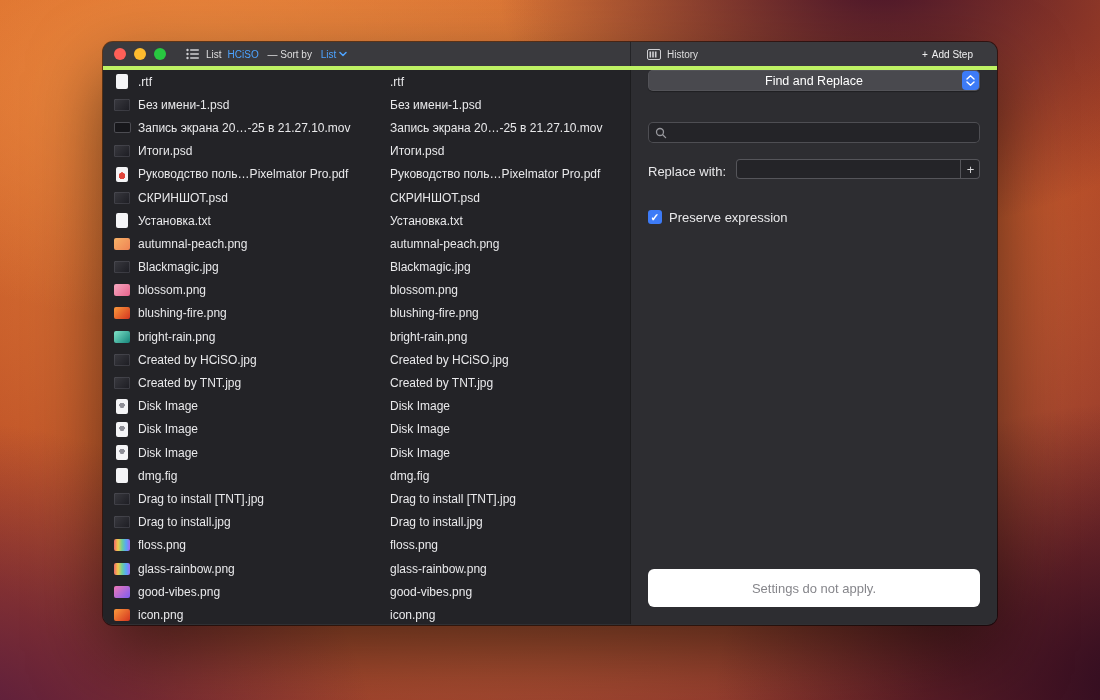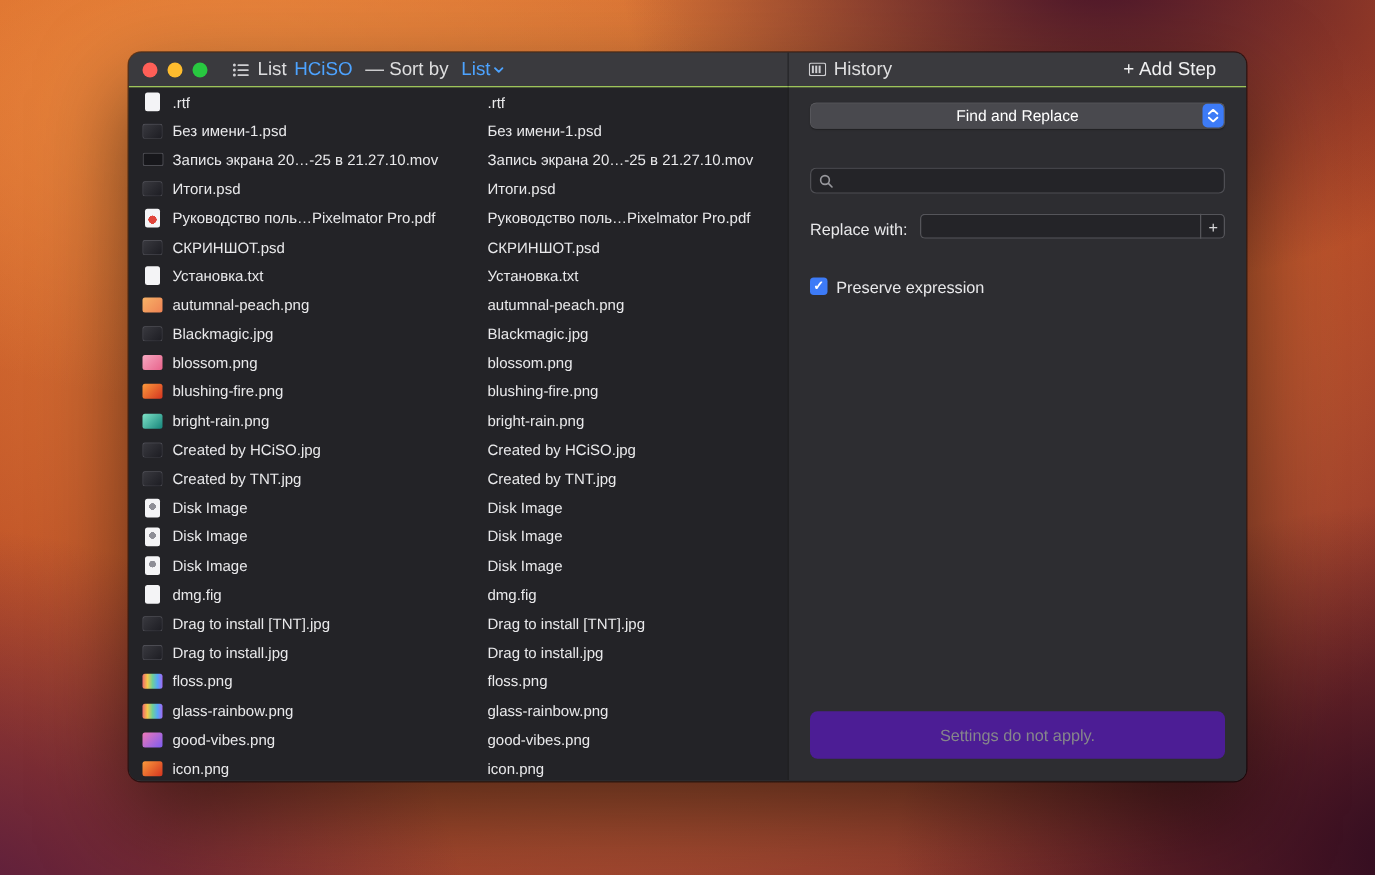--- a/index.html
+++ b/index.html
@@ -15,21 +15,21 @@
       linear-gradient(160deg, #d96c2b 0%, #b84a24 45%, #7c2a2e 100%);
   }
 
   .window {
     position:absolute; left:103px; top:42px; width:894px; height:583px;
     border-radius:10px; overflow:hidden; background:#242428;
     box-shadow: 0 0 0 1px rgba(0,0,0,.55), 0 28px 70px rgba(0,0,0,.55), inset 0 0 0 0.5px rgba(255,255,255,.12);
   }
 
   
-  .titlebar { height:28px; display:flex; background:#3a3a3e; border-bottom:1px solid #bef264; color:#dededf; font-size:15px; }
+  .titlebar { height:28px; display:flex; background:#3a3a3e; border-bottom:4px solid #bef264; color:#dededf; font-size:10px; }
   .titlebar-left { width:527px; display:flex; align-items:center; gap:6px; padding-left:11px; }
   .titlebar-right { flex:1; display:flex; align-items:center; gap:6px; padding:0 24px 0 16px; border-left:1px solid #242427; }
   .traffic-lights { display:flex; gap:8px; margin-right:14px; }
   .tl { width:12px; height:12px; border-radius:50%; display:inline-block; }
   .tl.red { background:#ff5f57; } .tl.yellow { background:#febc2e; } .tl.green { background:#28c840; }
   .tb-text { color:#dededf; white-space:pre; }
   .tb-link { color:#4da3ff; display:inline-flex; align-items:center; gap:3px; cursor:default; }
   .icon-svg { display:inline-flex; align-items:center; }
   .add-step { margin-left:auto; color:#f0f0f1; display:inline-flex; gap:4px; align-items:center; }
 
@@ -48,41 +48,41 @@
   .icon-img-pink::before   { width:16px; height:12px; border-radius:2px; background:linear-gradient(135deg,#f6a8c0,#e8638c); }
   .icon-img-fire::before   { width:16px; height:12px; border-radius:2px; background:linear-gradient(135deg,#fb9a3c,#d4341f); }
   .icon-img-teal::before   { width:16px; height:12px; border-radius:2px; background:linear-gradient(135deg,#7fe3c8,#15847a); }
   .icon-img-rainbow::before{ width:16px; height:12px; border-radius:2px; background:linear-gradient(90deg,#ef6a6a,#f2c94c,#6fcf97,#56a8f5,#a06af5); }
   .icon-img-violet::before { width:16px; height:12px; border-radius:2px; background:linear-gradient(135deg,#ef79b8,#7c5cf0); }
   .file-name { width:252px; overflow:hidden; text-overflow:ellipsis; }
   .file-preview { flex:1; overflow:hidden; text-overflow:ellipsis; }
 
   
   .inspector { flex:1; background:#2d2d31; border-left:1px solid #1c1c1e; position:relative; padding:0 17px; color:#e8e8ea; font-size:13px; }
-  .step-select { margin-top:12px; height:21px; border-radius:5px; background:#49494e; position:relative; display:flex; align-items:center; justify-content:center; box-shadow:0 1px 1px rgba(0,0,0,.3), inset 0 0 0 0.5px rgba(255,255,255,.12); }
+  .step-select { height:21px; border-radius:5px; background:#49494e; position:relative; display:flex; align-items:center; justify-content:center; box-shadow:0 1px 1px rgba(0,0,0,.3), inset 0 0 0 0.5px rgba(255,255,255,.12); }
   .step-select-label { font-size:12.5px; color:#ffffff; }
   .stepper { position:absolute; right:1px; top:1px; bottom:1px; width:17px; border-radius:4px; background:#3d7bf7; display:flex; flex-direction:column; align-items:center; justify-content:center; gap:1px; }
 
   .search-field { margin-top:31px; height:21px; border-radius:5px; background:#242428; box-shadow:inset 0 0 0 1px #4e4e53; display:flex; align-items:center; padding:0 7px; gap:5px; }
   .search-field input { flex:1; background:transparent; border:none; outline:none; color:#f0f0f0; font-size:12.5px; font-family:"Liberation Sans",sans-serif; }
 
   .check-row { display:flex; align-items:center; gap:7px; height:16px; }
   .check-row.first { margin-top:18px; }
   .check-row.second { margin-top:6px; }
   .check-row.preserve { margin-top:30px; }
   .checkbox { width:14px; height:14px; border-radius:3px; background:#303034; box-shadow:inset 0 0 0 1px #6a6a70; flex:0 0 14px; display:flex; align-items:center; justify-content:center; }
   .checkbox.checked { background:#3d7bf7; box-shadow:none; }
   .checkbox.checked::after { content:"\2713"; color:#fff; font-size:10.5px; font-weight:bold; line-height:1; }
 
   .replace-row { margin-top:16px; display:flex; align-items:flex-end; gap:10px; }
   .replace-field { flex:1; height:20px; border-radius:4px; background:#242428; box-shadow:inset 0 0 0 1px #55555a; display:flex; align-items:center; }
   .replace-field input { flex:1; background:transparent; border:none; outline:none; color:#f0f0f0; font-size:12.5px; padding:0 6px; font-family:"Liberation Sans",sans-serif; }
   .plus-cap { width:20px; align-self:stretch; display:flex; align-items:center; justify-content:center; border-left:1px solid #55555a; color:#d8d8da; font-size:13px; }
 
-  .footer-note { position:absolute; left:17px; right:17px; bottom:17px; height:38px; border-radius:6px; background:#4c1d95; color:#86868b; display:flex; align-items:center; justify-content:center; font-size:13px; }
+  .footer-note { position:absolute; left:17px; right:17px; bottom:17px; height:38px; border-radius:6px; background:#ffffff; color:#86868b; display:flex; align-items:center; justify-content:center; font-size:13px; }
 </style>
 </head>
 <body>
 
 <div class="window">
 
   <div class="titlebar">
     <div class="titlebar-left">
       <div class="traffic-lights">
         <span class="tl red"></span>

